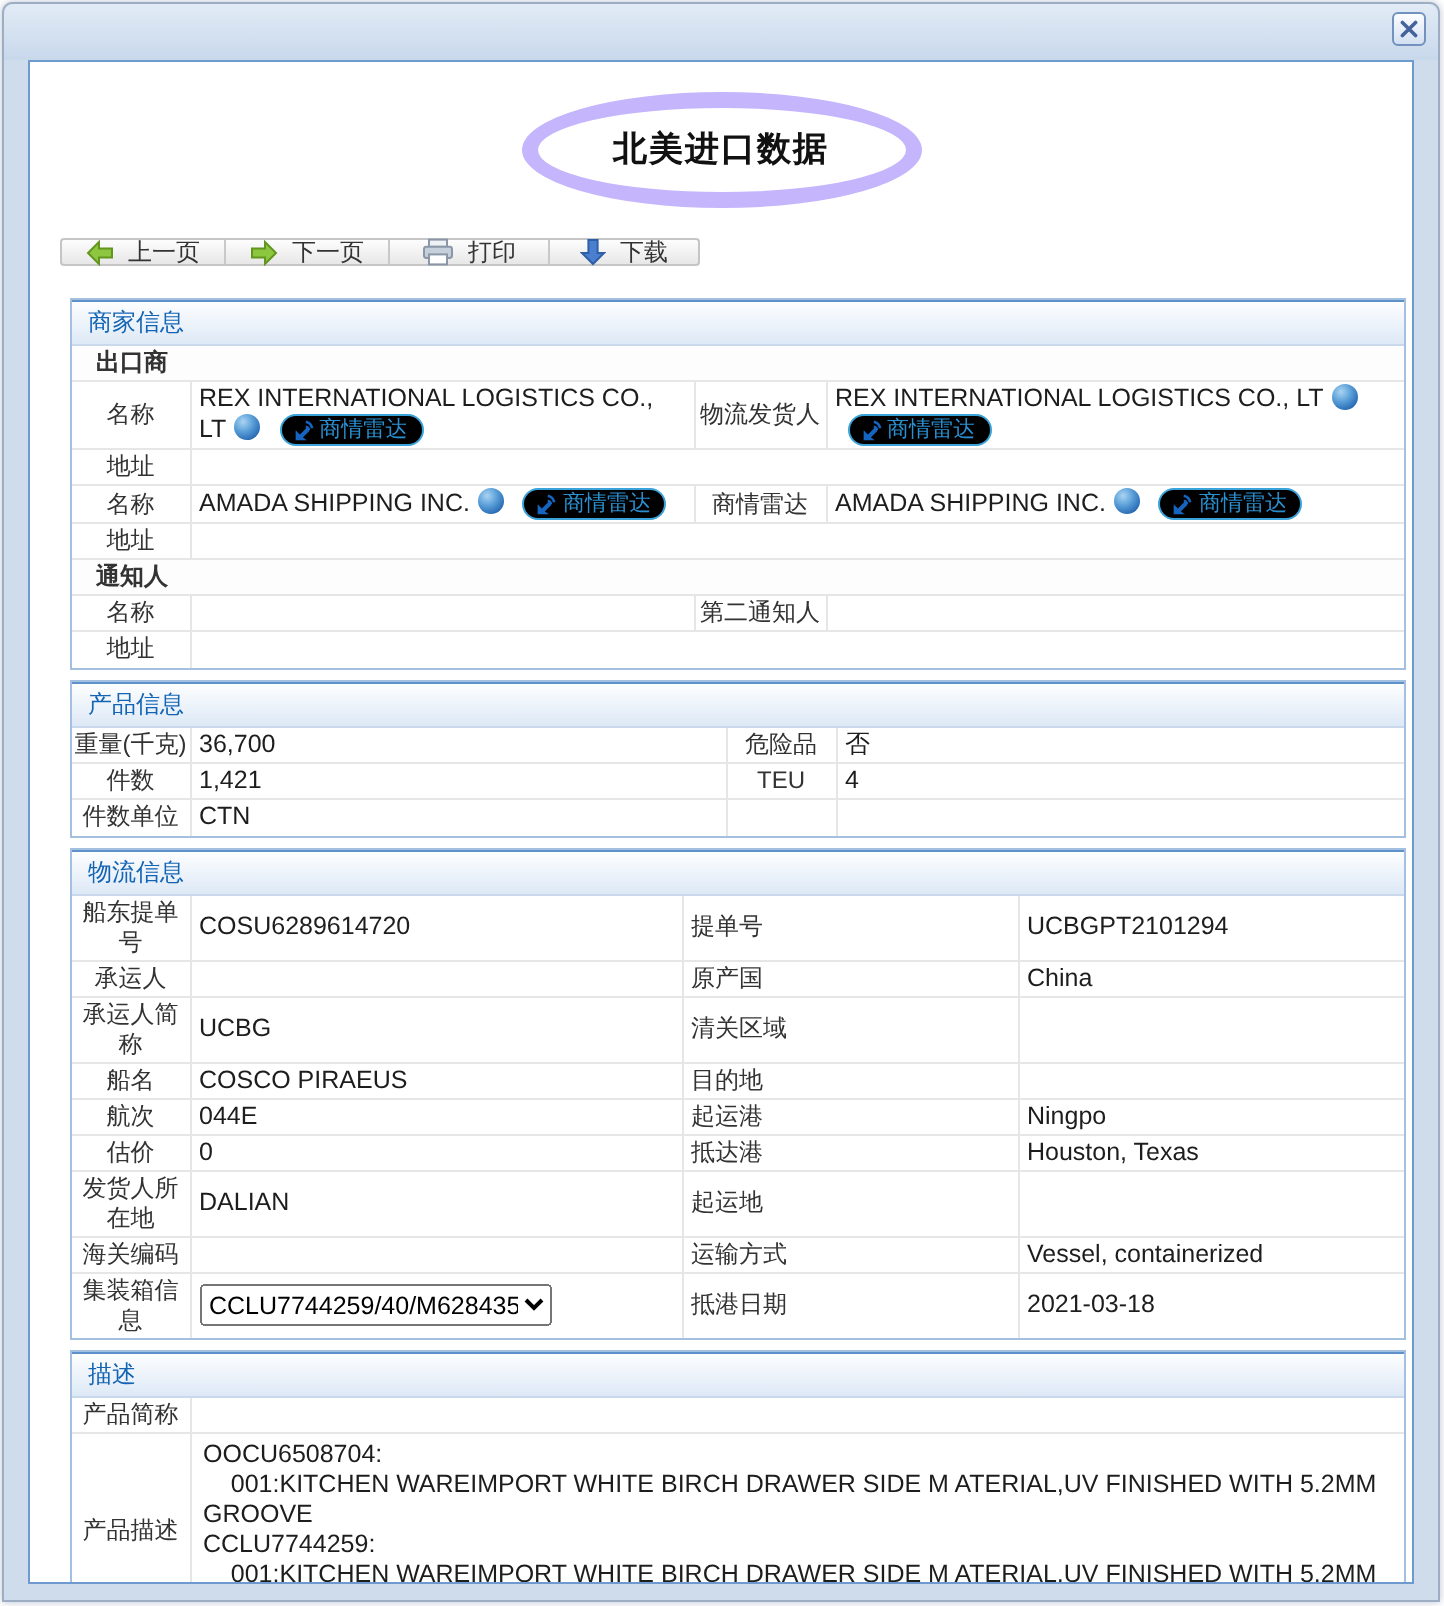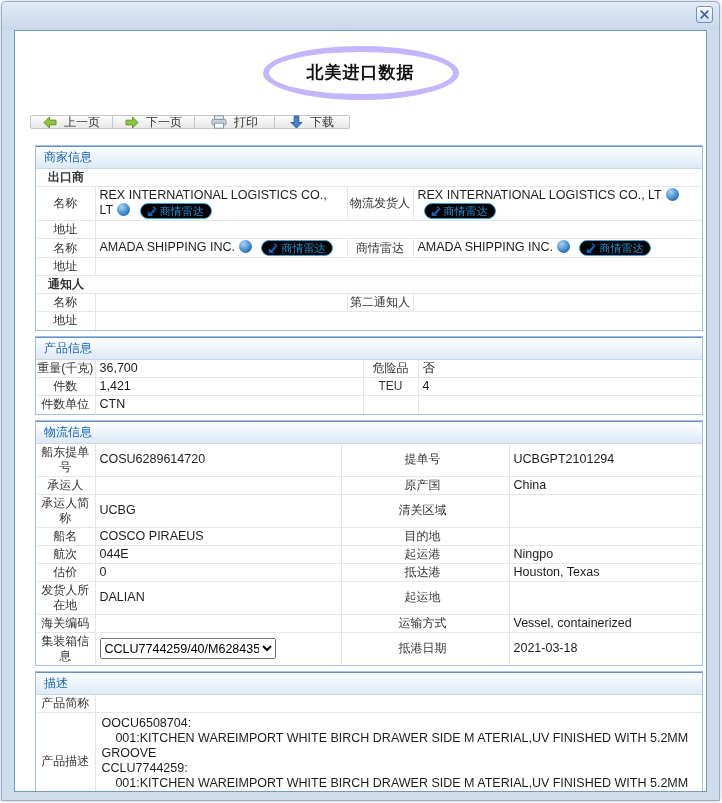--- a/index.html
+++ b/index.html
@@ -26,21 +26,21 @@
     background:linear-gradient(#fcfdff,#d3e0f2);
     display:flex; align-items:center; justify-content:center;
     cursor:pointer; color:#44639c; font-weight:bold; font-size:10px; line-height:1;
   }
   .panel {
     position:absolute; left:12px; right:12px; top:28px; bottom:8px;
     background:#fff; border:1px solid #6f9ad0; overflow:hidden;
   }
   .title-wrap { text-align:center; margin-top:15px; }
   .title-ellipse {
-    display:inline-block; border:6px solid #c4b5fd; border-radius:50%;
+    display:inline-block; border:8px solid #c4b5fd; border-radius:50%;
     padding:9px 38px 10px;
   }
   .page-title { font-size:17px; font-weight:bold; color:#111; letter-spacing:1px; }
 
   .toolbar {
     display:inline-flex; margin:15px 0 0 15px; height:14px;
     border:1px solid #c5c5c5; border-radius:2px;
     background:linear-gradient(#fdfdfd,#e7e7e7);
   }
   .tb-btn {
@@ -64,21 +64,21 @@
     height:18px; padding:1px 4px; line-height:15px; vertical-align:middle;
     overflow:hidden;
   }
   .tbl tr:last-child td { border-bottom:none; }
   .tbl td:last-child { border-right:none; }
   .tbl td.sub {
     font-weight:bold; color:#333; padding-left:12px; background:#fdfdfe;
     border-right:none;
   }
   .lbl { text-align:center; color:#333; padding:1px 1px !important; }
-  .lr  { text-align:center; padding-right:9px !important; color:#333; }
+  .lr  { text-align:left; padding-right:9px !important; color:#333; }
   .val { font-size:12.5px; color:#1d1d1d; }
   .pre { white-space:pre-wrap; line-height:14px; padding:3px 6px !important; }
   .wrap2 { line-height:15px; }
 
   .globe {
     display:inline-block; width:13px; height:13px; border-radius:50%;
     background:radial-gradient(circle at 35% 30%, #aad4f2 0%, #5a9fd8 40%, #2a6db5 75%, #1c5390 100%);
     margin-left:4px; vertical-align:-2px; cursor:pointer;
   }
   .badge {

